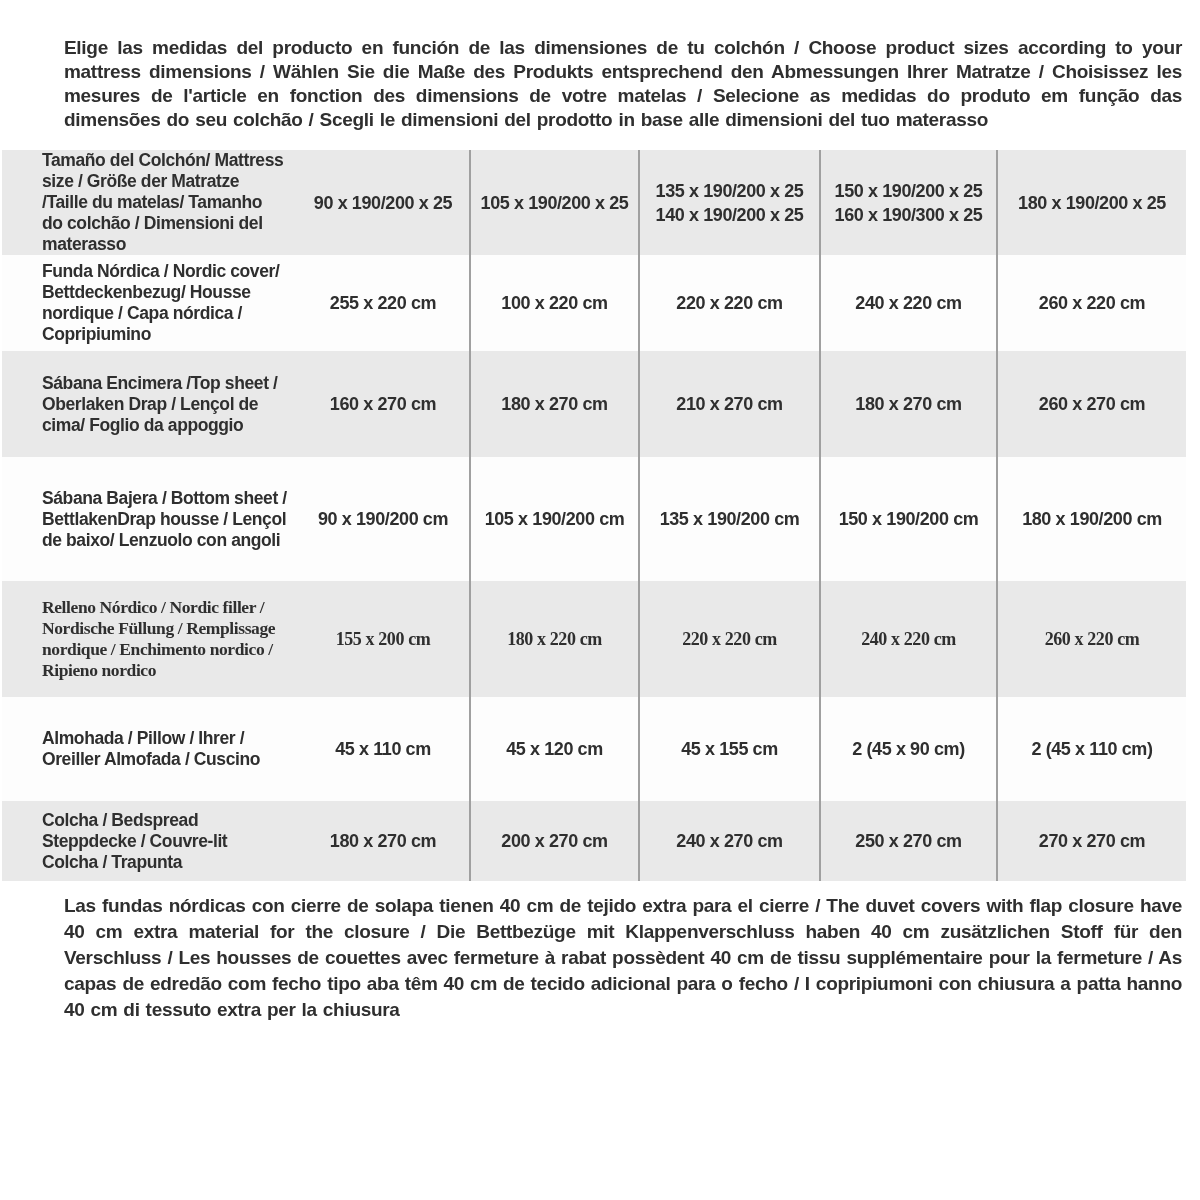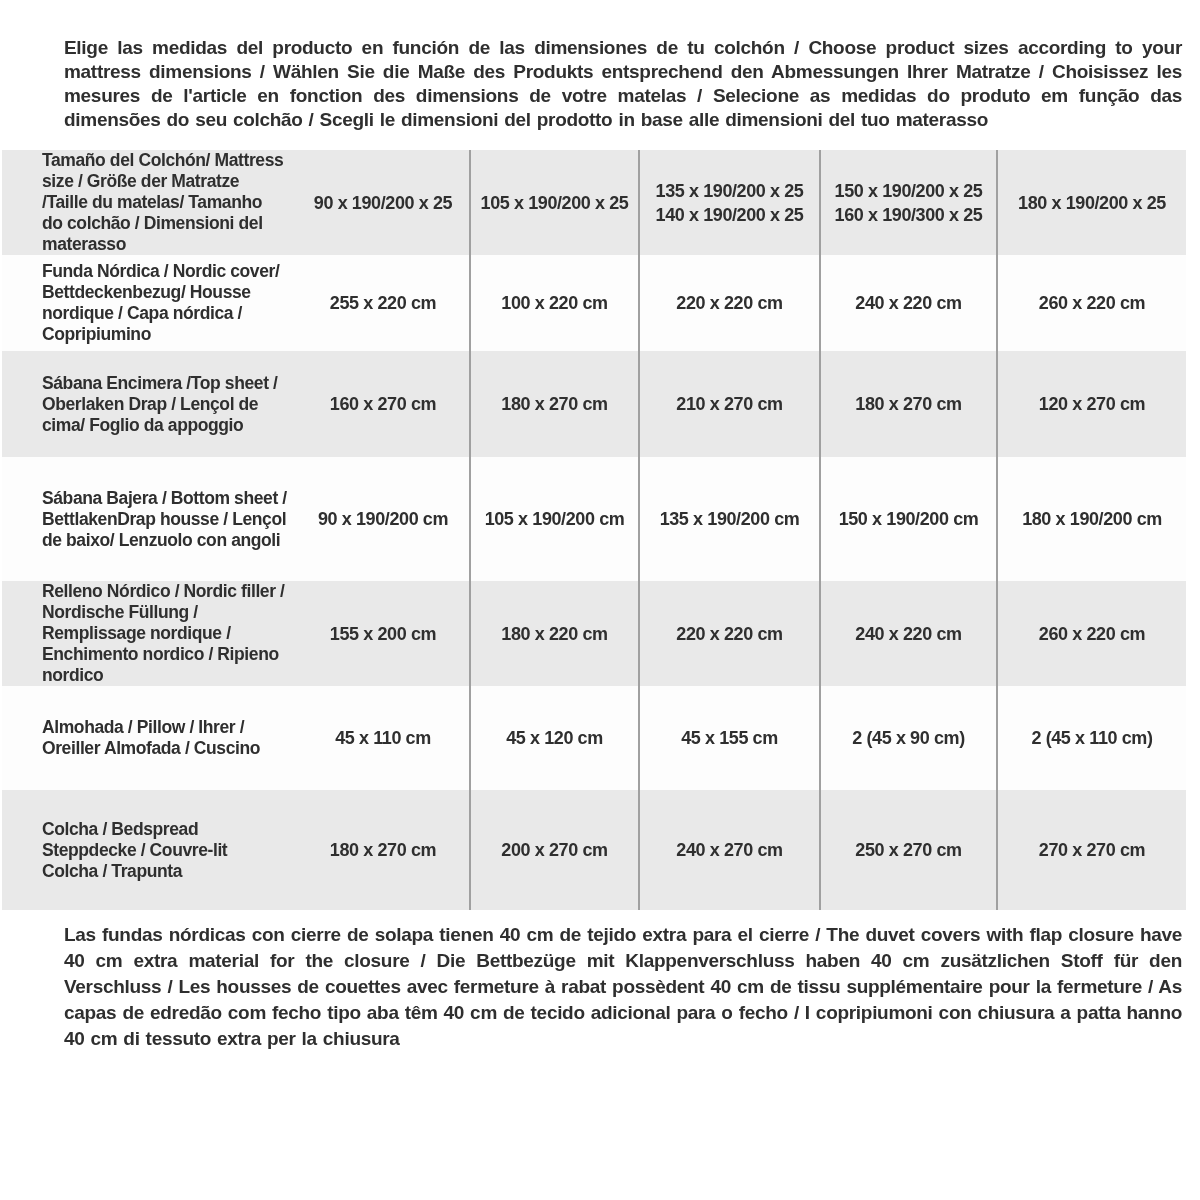--- a/index.html
+++ b/index.html
@@ -61,23 +61,23 @@
     text-align: center;
     font-size: 18px;
     letter-spacing: -0.4px;
     line-height: 24px;
   }
   td.sep { border-left: 2px solid #a0a0a0; }
   tr.rh1 { height: 104px; }
   tr.rh2 { height: 96px; }
   tr.rh3 { height: 106px; }
   tr.rh4 { height: 124px; }
-  tr.rh5 { height: 88px; }
+  tr.rh5 { height: 116px; font-family: Liberation Serif, serif; }
   tr.rh6 { height: 104px; }
-  tr.rh7 { height: 120px; margin-left: 21px; }
+  tr.rh7 { height: 80px; margin-left: 21px; }
   tr.rh8 { height: 110px; }
 </style>
 </head>
 <body>
 
 <div class="page">
 
   <p class="intro">Elige las medidas del producto en función de las dimensiones de tu colchón / Choose product sizes according to your mattress dimensions / Wählen Sie die Maße des Produkts entsprechend den Abmessungen Ihrer Matratze / Choisissez les mesures de l'article en fonction des dimensions de votre matelas / Selecione as medidas do produto em função das dimensões do seu colchão / Scegli le dimensioni del prodotto in base alle dimensioni del tuo materasso</p>
 
   <table class="size-table">
@@ -114,21 +114,21 @@
       <td class="val sep">240 x 220 cm</td>
       <td class="val sep">260 x 220 cm</td>
     </tr>
 
     <tr class="shade rh3">
       <td class="label">Sábana Encimera /Top sheet / Oberlaken Drap / Lençol de cima/ Foglio da appoggio</td>
       <td class="val">160 x 270 cm</td>
       <td class="val sep">180 x 270 cm</td>
       <td class="val sep">210 x 270 cm</td>
       <td class="val sep">180 x 270 cm</td>
-      <td class="val sep">120 x 270 cm</td>
+      <td class="val sep">260 x 270 cm</td>
     </tr>
 
     <tr class="light rh4">
       <td class="label">Sábana Bajera / Bottom sheet / BettlakenDrap housse / Lençol de baixo/ Lenzuolo con angoli</td>
       <td class="val">90 x 190/200 cm</td>
       <td class="val sep">105 x 190/200 cm</td>
       <td class="val sep">135 x 190/200 cm</td>
       <td class="val sep">150 x 190/200 cm</td>
       <td class="val sep">180 x 190/200 cm</td>
     </tr>

